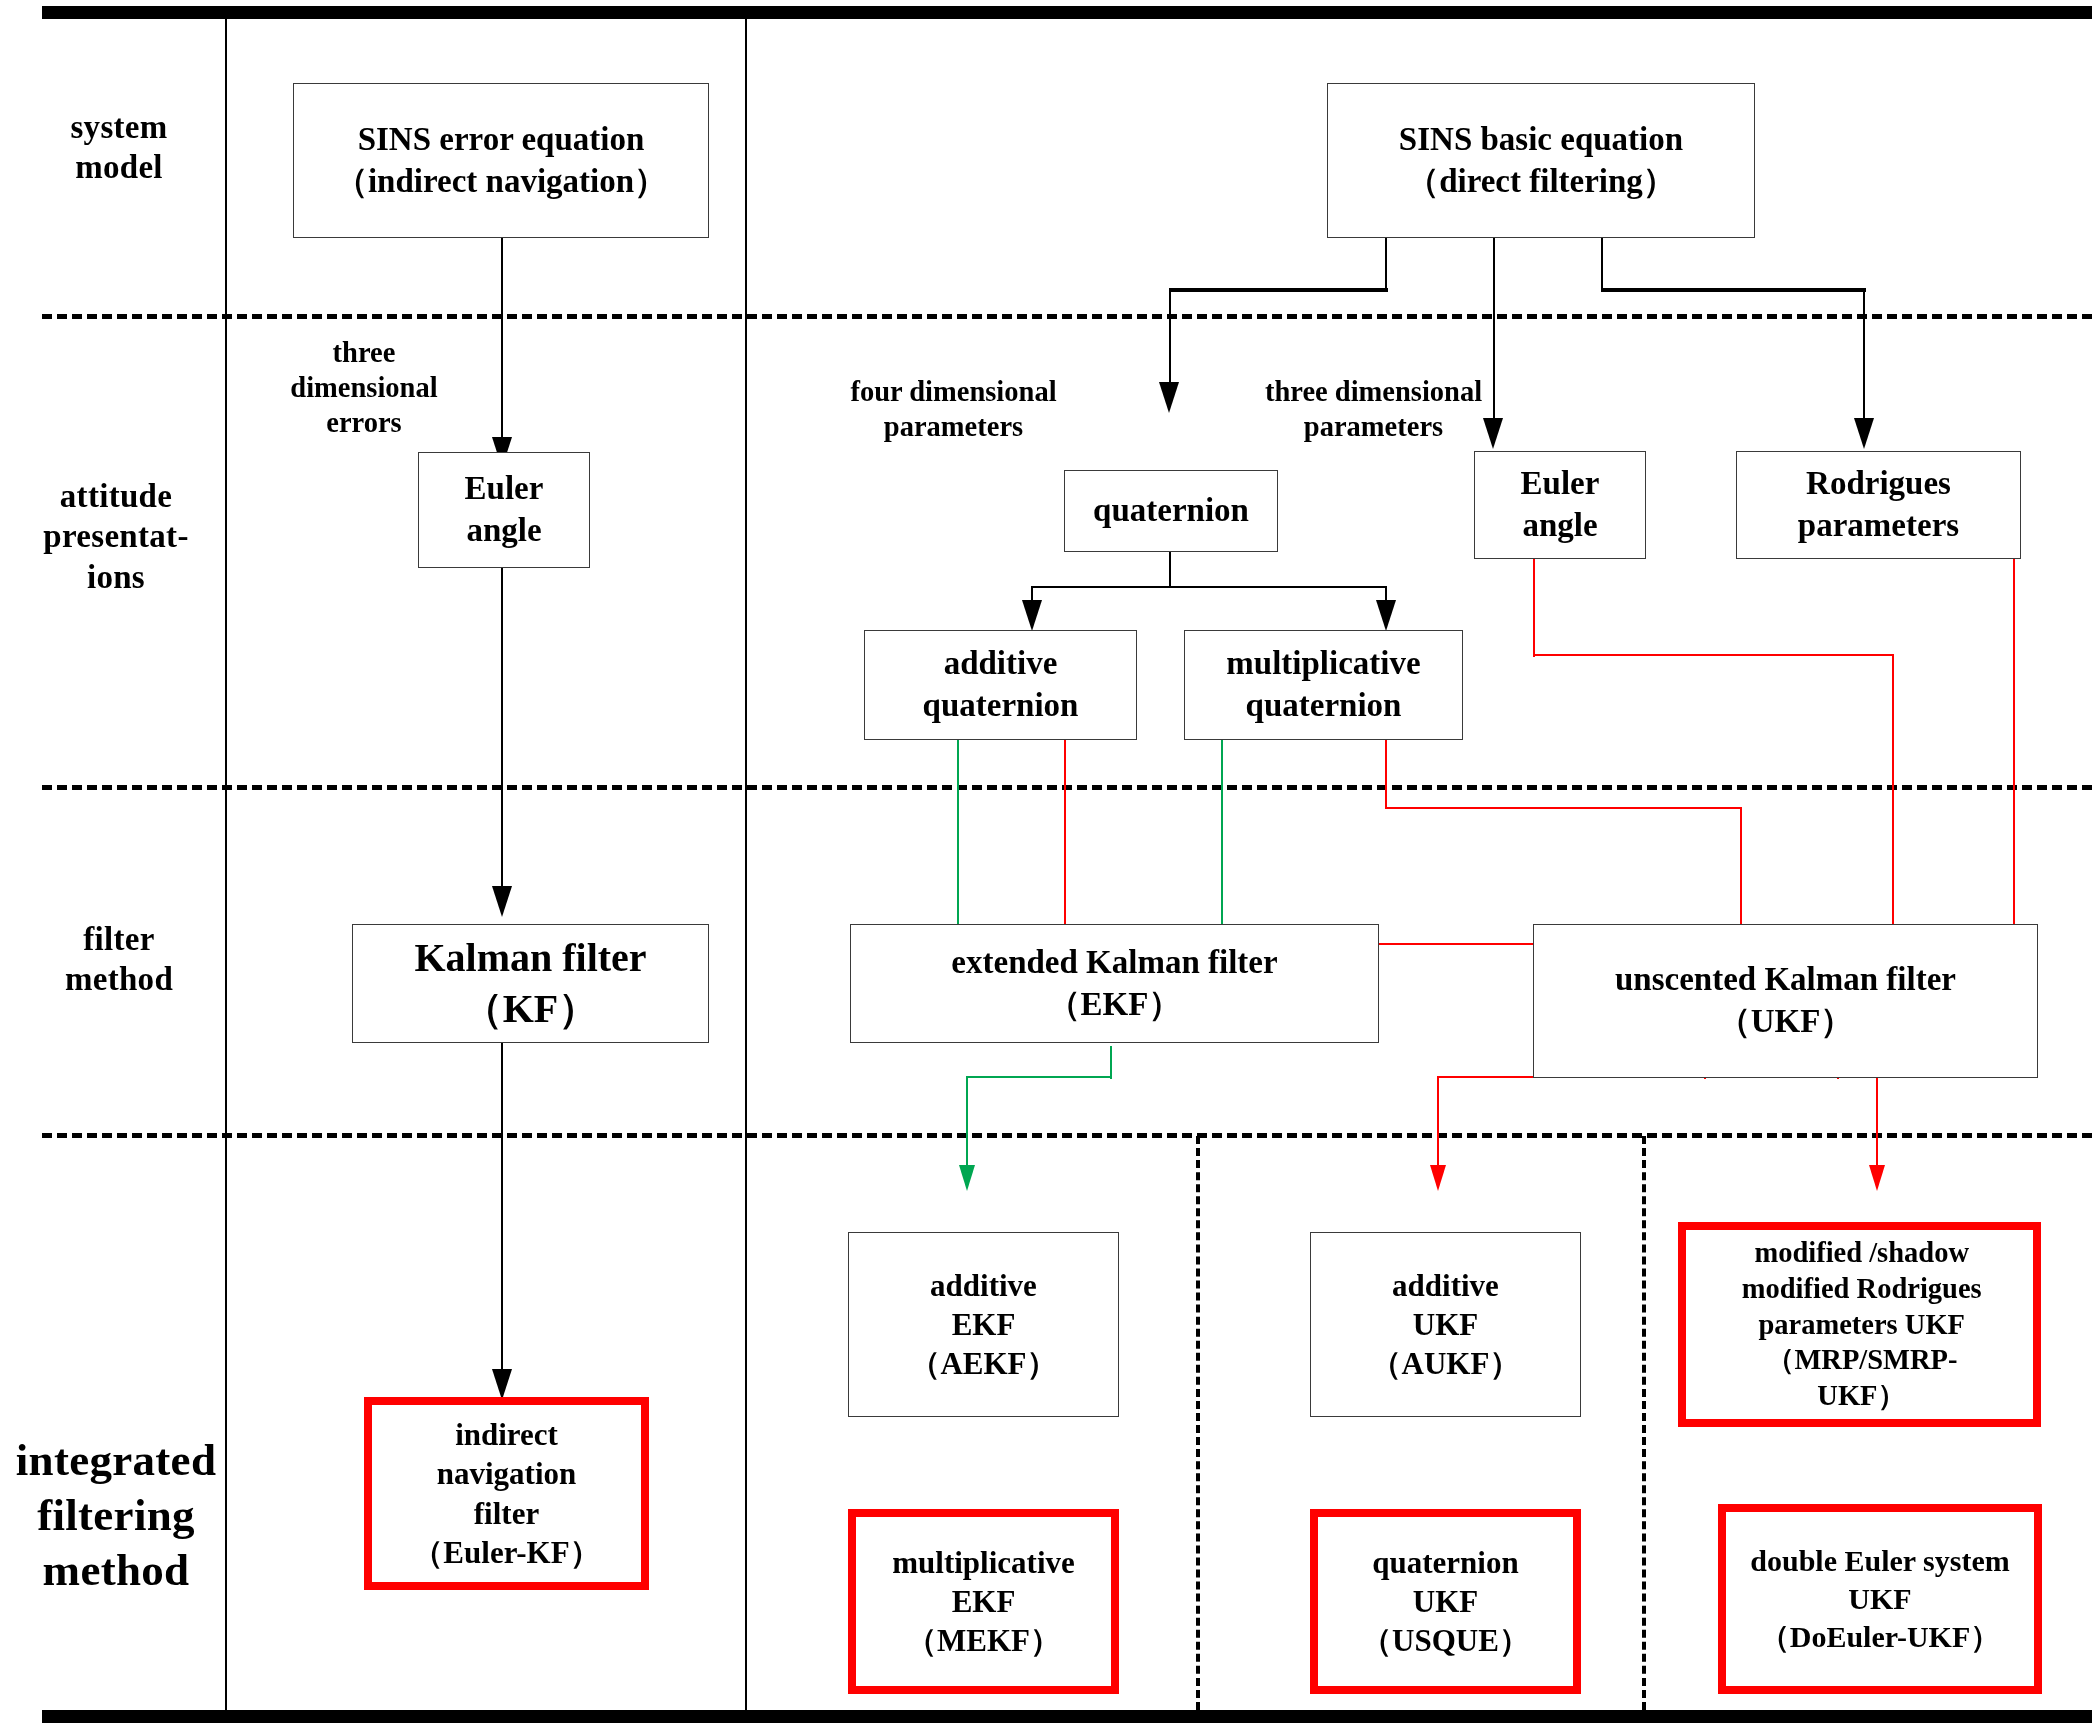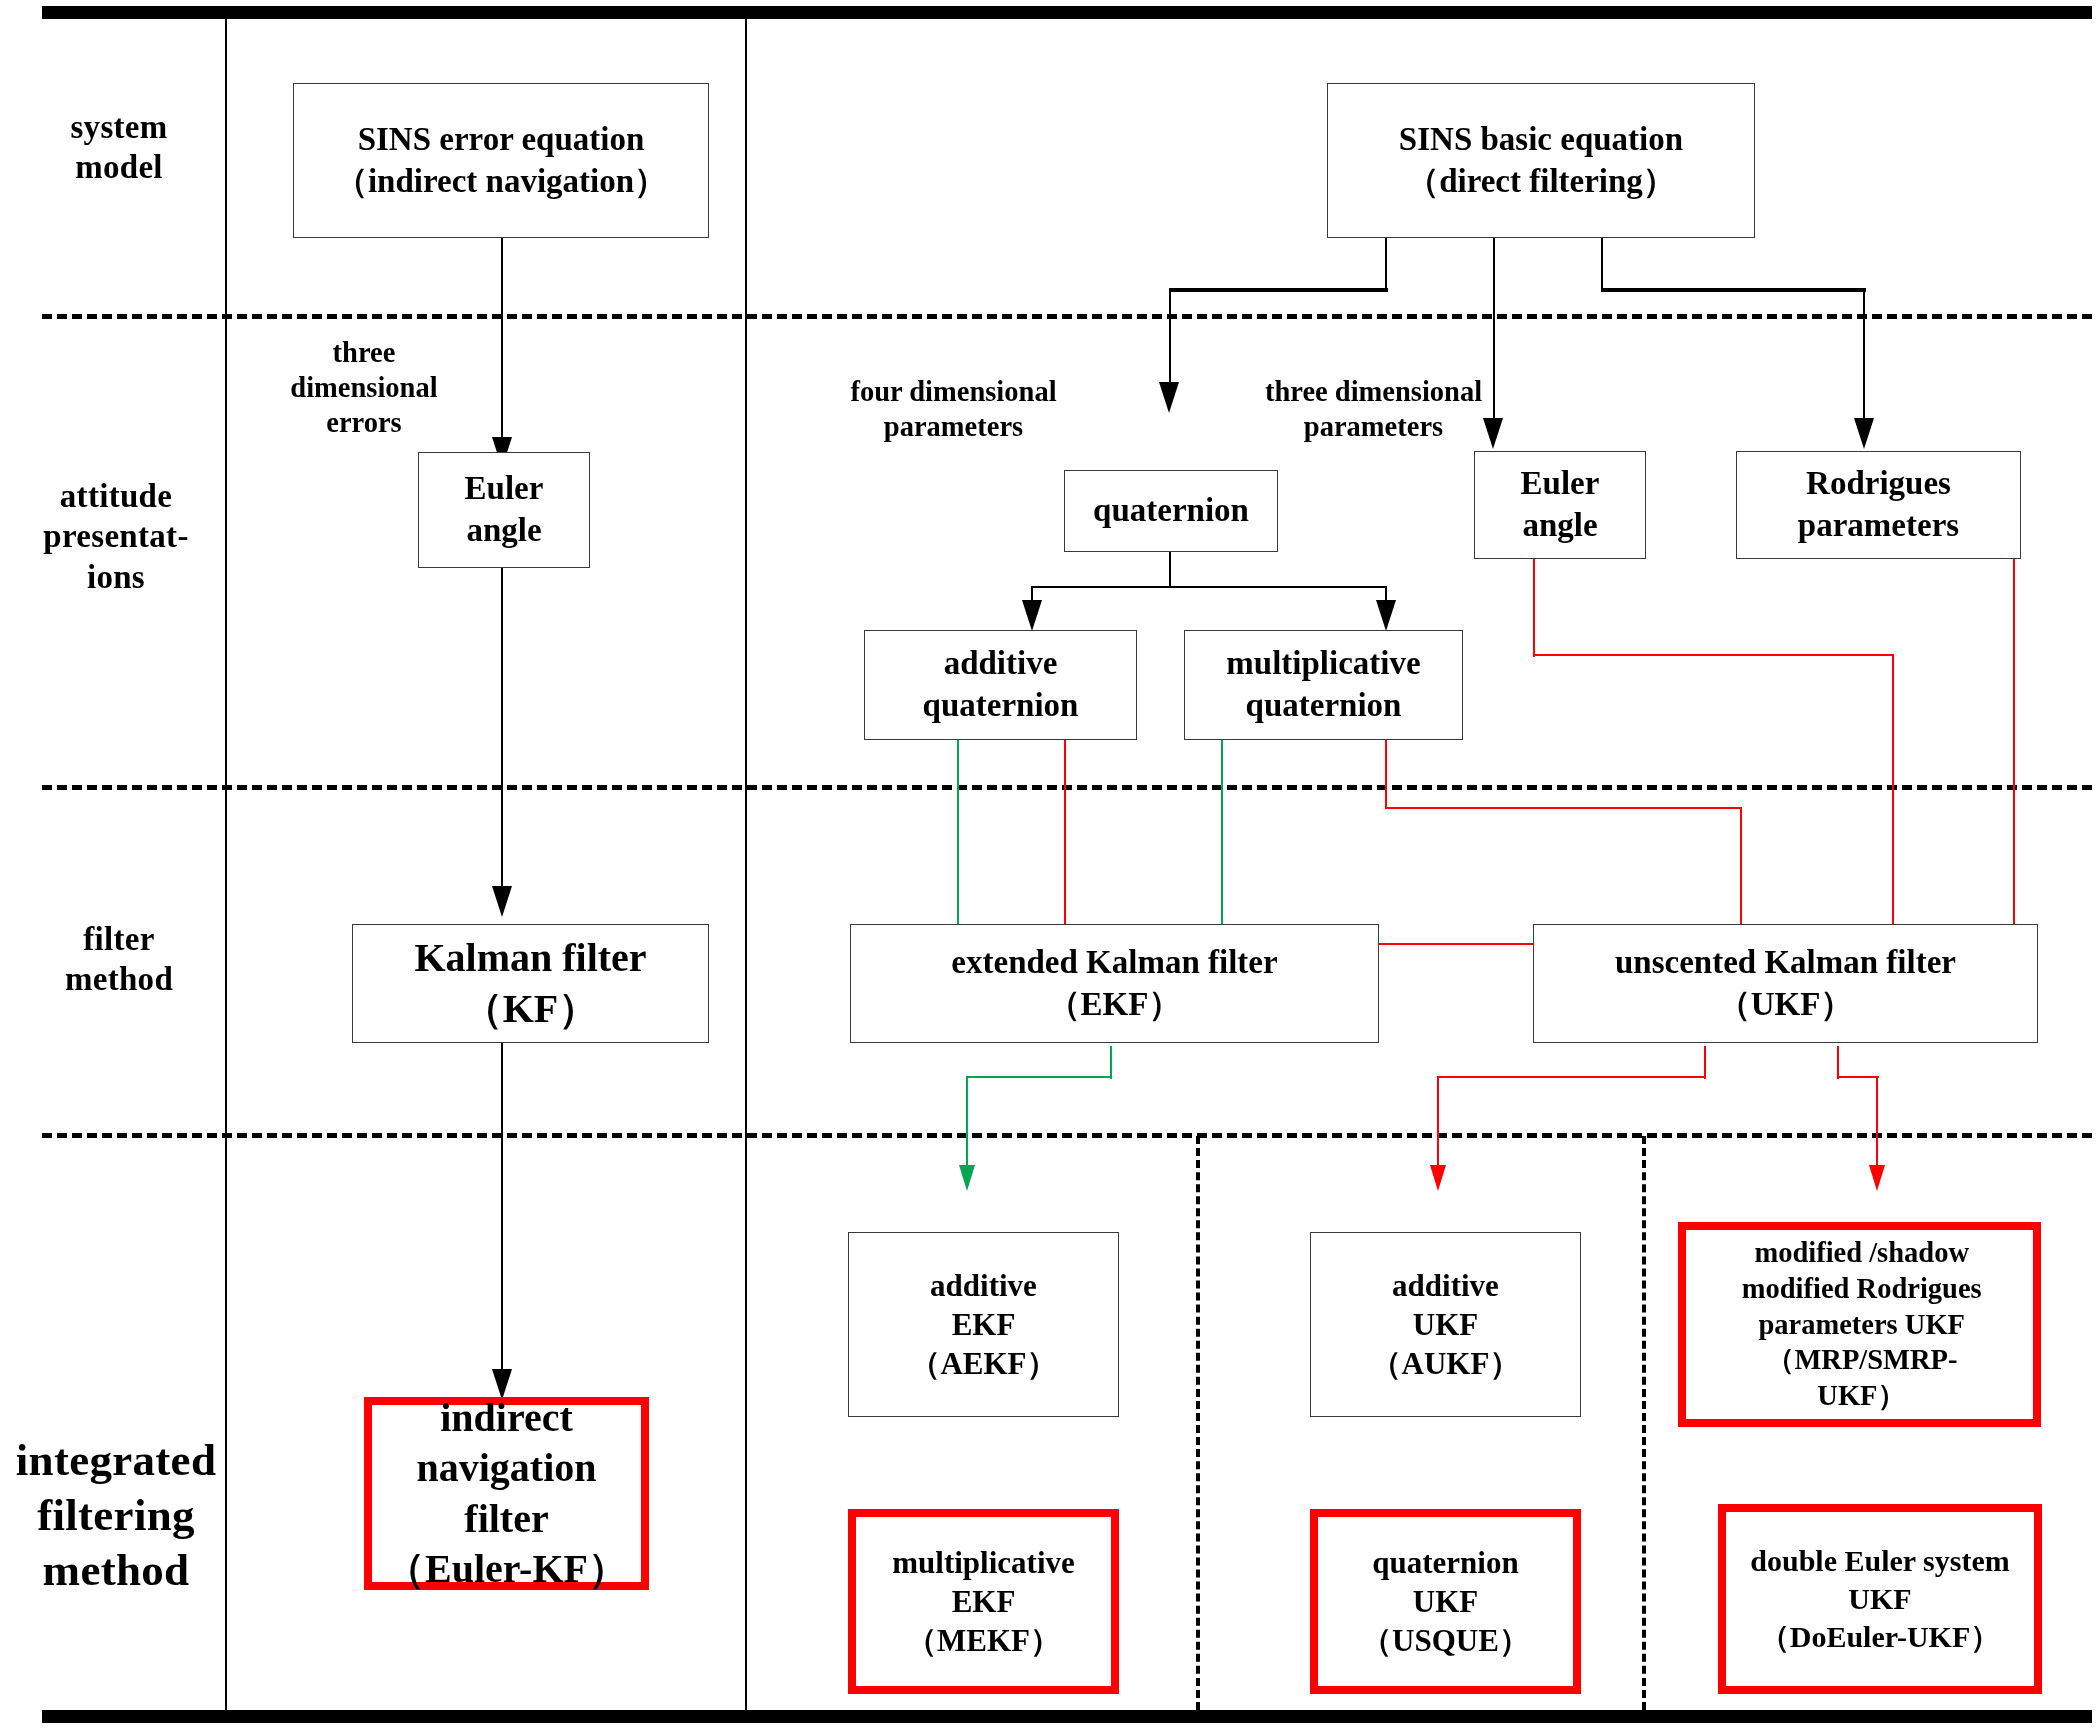--- a/index.html
+++ b/index.html
@@ -270,26 +270,26 @@
   <div class="node" style="left:328px; top:924px; width:357px; height:119px; font-size:40px;margin-left:24px;">
     <span class="ln">Kalman filter</span>
     <span class="ln">（KF）</span>
   </div>
 
   <div class="node" style="left:850px; top:924px; width:529px; height:119px; font-size:33px;">
     <span class="ln">extended Kalman filter</span>
     <span class="ln">（EKF）</span>
   </div>
 
-  <div class="node" style="left:1533px; top:924px; width:505px; height:119px; font-size:33px;">
+  <div class="node" style="left:1533px; top:924px; width:505px; height:154px; font-size:33px;">
     <span class="ln">unscented Kalman filter</span>
     <span class="ln">（UKF）</span>
   </div>
 
-  <div class="node hl" style="left:364px; top:1397px; width:285px; height:193px; font-size:40px;">
+  <div class="node hl" style="left:364px; top:1397px; width:285px; height:193px; font-size:31px;">
     <span class="ln">indirect</span>
     <span class="ln">navigation</span>
     <span class="ln">filter</span>
     <span class="ln">（Euler-KF）</span>
   </div>
 
   <div class="node" style="left:848px; top:1232px; width:271px; height:185px; font-size:31px;">
     <span class="ln">additive</span>
     <span class="ln">EKF</span>
     <span class="ln">（AEKF）</span>

